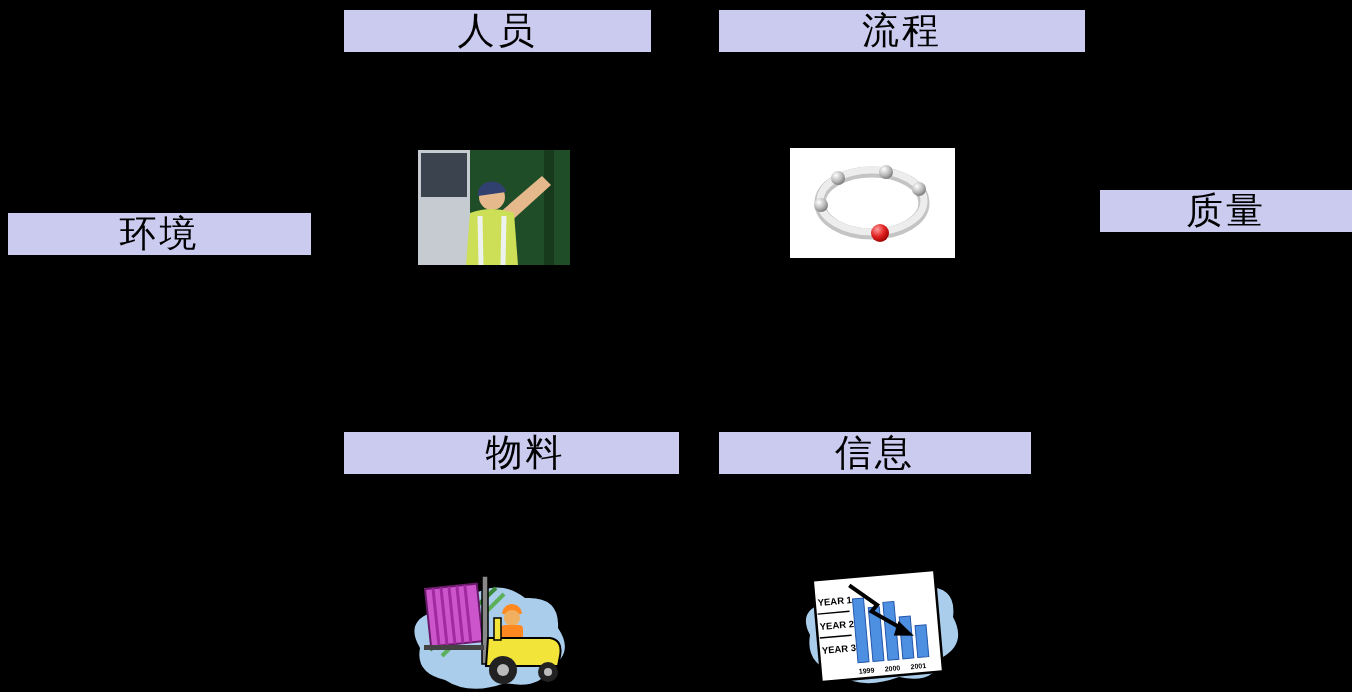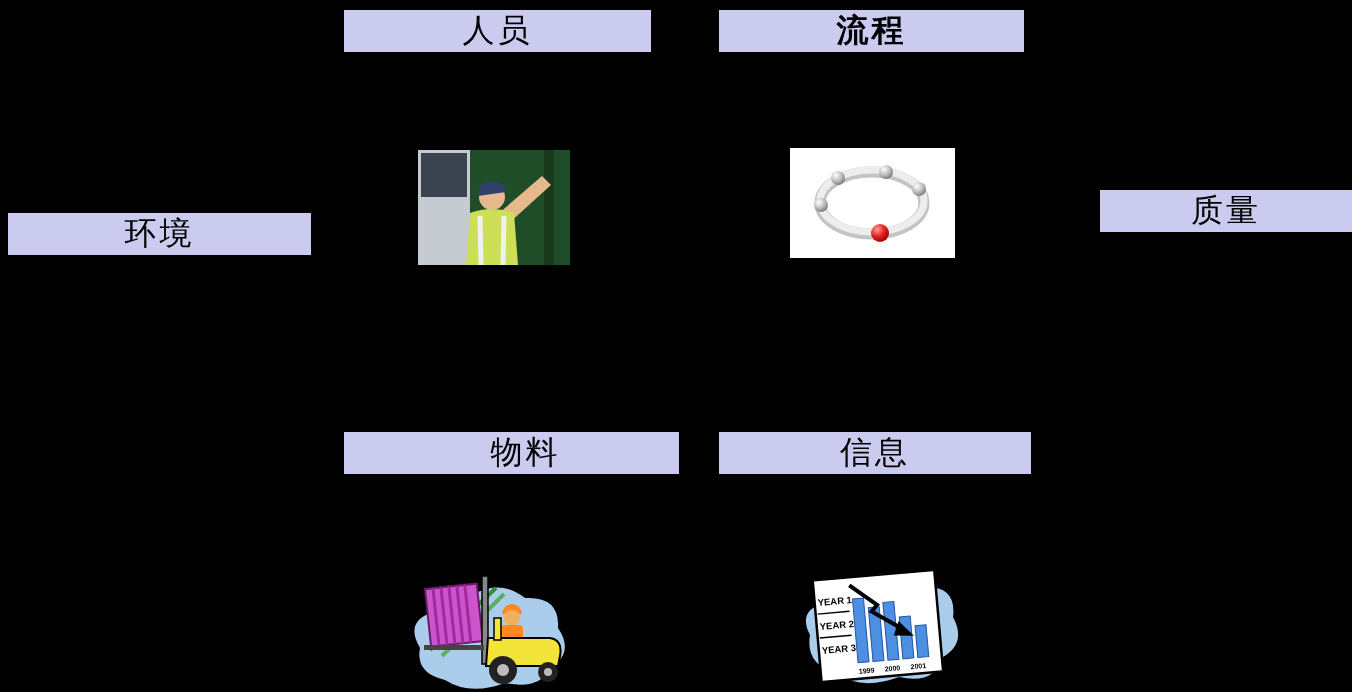--- a/index.html
+++ b/index.html
@@ -16,26 +16,26 @@
     font-family: "Liberation Sans", sans-serif;
   }
   .label-box {
     position: absolute;
     height: 42px;
     background: #cbcbf0;
     color: #000000;
     display: flex;
     align-items: center;
     justify-content: center;
-    font-size: 32px;
+    font-size: 37px;
     letter-spacing: 3px;
     font-weight: 500;
   }
   .pos-personnel   { left: 344px;  top: 10px;  width: 307px; }
-  .pos-process     { left: 719px;  top: 10px;  width: 305px; font-weight: bold; }
+  .pos-process     { left: 719px;  top: 10px;  width: 366px; }
   .pos-environment { left: 8px;    top: 213px; width: 303px; }
   .pos-quality     { left: 1100px; top: 190px; width: 252px; }
   .pos-materials   { left: 344px;  top: 432px; width: 307px; }
   .pos-information { left: 719px;  top: 432px; width: 312px; text-align: center; }
 
   .img { position: absolute; }
   .img svg { display: block; }
   .img-worker   { left: 418px; top: 150px; width: 152px; height: 115px; }
   .img-cycle    { left: 790px; top: 148px; width: 165px; height: 110px; }
   .img-forklift { left: 400px; top: 568px; width: 175px; height: 124px; }

